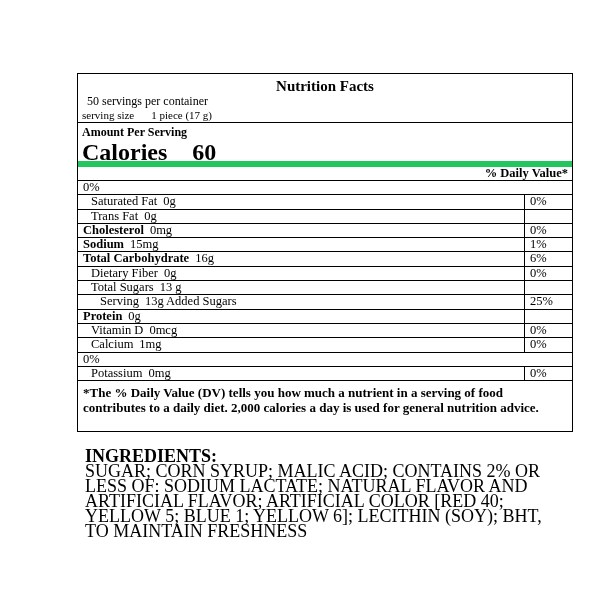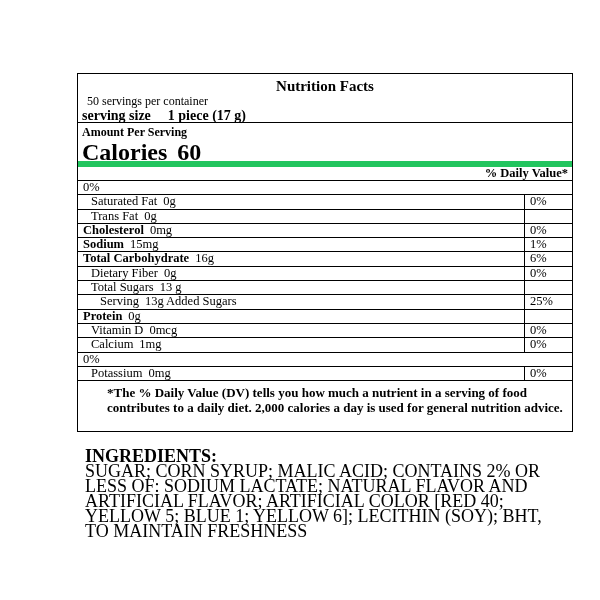--- a/index.html
+++ b/index.html
@@ -30,41 +30,41 @@
     text-align: center;
     padding-top: 4px;
     line-height: 17px;
   }
   .nfl-servings {
     font-size: 12px;
     padding-left: 9px;
     line-height: 13px;
   }
   .nfl-serving-size {
-    font-size: 14px; font-weight: bold;
+    font-size: 11px; font-weight: normal;
     padding-left: 4px;
     line-height: 15px;
   }
   .nfl-serving-size .ss-value { margin-left: 17px; }
 
   .nfl-calsec {
     border-bottom: 6px solid #22c55e;
     height: 44px;
     padding-left: 4px;
   }
   .nfl-aps {
     font-size: 12px; font-weight: bold;
     padding-top: 2px;
     line-height: 14px;
   }
   .nfl-calories {
     font-size: 24px; font-weight: bold;
     line-height: 26px;
   }
-  .nfl-calories .cal-value { margin-left: 10px; }
+  .nfl-calories .cal-value { margin-left: 25px; }
 
   .nfl-dv-header {
     border-bottom: 1px solid #000;
     height: 14px;
     font-size: 12.5px; font-weight: bold;
     text-align: right;
     padding-right: 4px;
     line-height: 13px;
   }
 
@@ -88,21 +88,20 @@
   }
   .indent0 { padding-left: 5px; }
   .indent1 { padding-left: 13px; }
   .indent2 { padding-left: 22px; }
   .amt { margin-left: 6px; }
 
   .nfl-footnote {
     font-size: 13px; font-weight: bold;
     padding: 5px 8px 0 5px;
     line-height: 14.5px;
-    margin-left: 24px;
   }
 
   
   .ingredients {
     position: absolute;
     left: 85px; top: 449px;
     width: 462px;
     font-size: 18px;
     line-height: 15px;
   }

